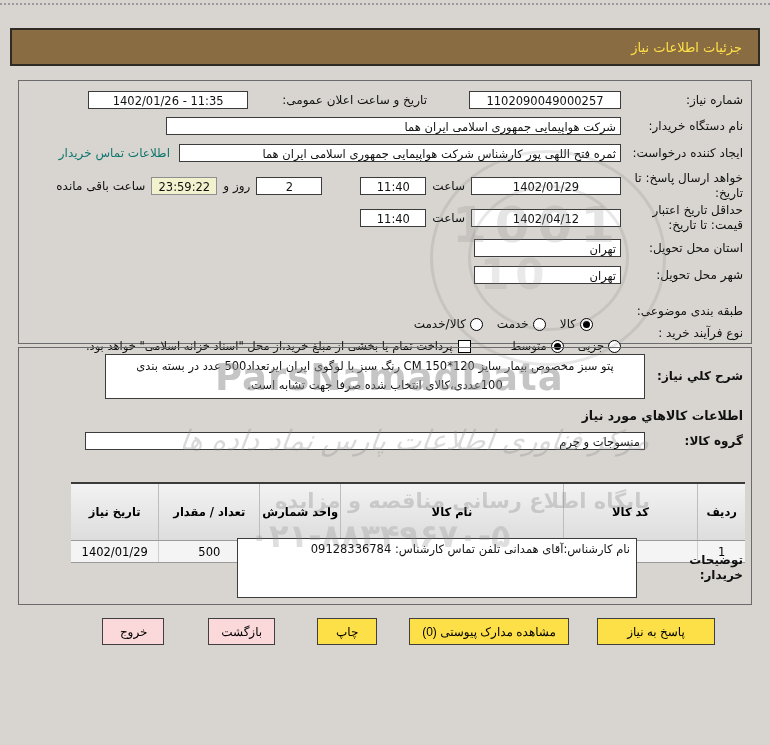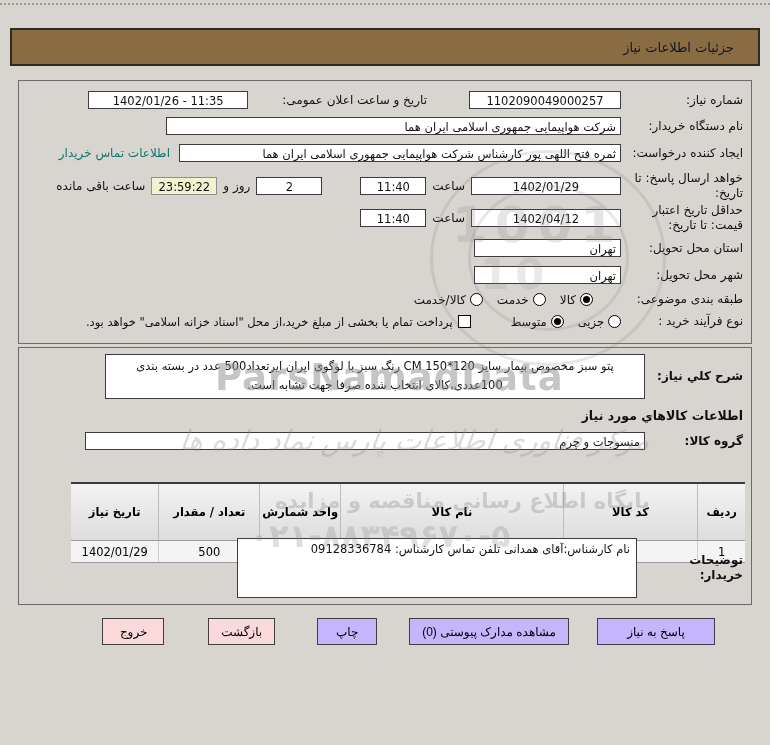--- a/index.html
+++ b/index.html
@@ -1,44 +1,44 @@
 <!DOCTYPE html>
 <html lang="fa" dir="rtl"><head>
 <meta charset="utf-8">
 <style>
   html,body{margin:0;padding:0;}
   body{background:#d8d5d0;font-family:"DejaVu Sans",sans-serif;}
   .screen{position:relative;width:770px;height:745px;background:#d8d5d0;overflow:hidden;direction:rtl;}
   .top-dotted{position:absolute;top:3px;left:0;right:0;border-top:2px dotted #9a9a9a;}
-  .title-bar{position:absolute;top:28px;left:10px;right:10px;height:38px;background:#8a6c42;border:2px solid #2e2a24;color:#0f172a;display:flex;align-items:center;justify-content:flex-start;padding:0 24px;font-size:13px;box-sizing:border-box;}
+  .title-bar{position:absolute;top:28px;left:10px;right:10px;height:38px;background:#8a6c42;border:2px solid #2e2a24;color:#fde047;display:flex;align-items:center;justify-content:flex-start;padding:0 16px;font-size:13px;box-sizing:border-box;}
   .panel{position:absolute;left:18px;right:18px;border:1px solid #6b6b6b;background:transparent;}
   .p1{top:80px;height:262px;}
   .p2{top:347px;height:256px;}
   .row{position:absolute;right:8px;left:8px;display:flex;align-items:center;font-size:12px;color:#111;}
   .lbl{width:116px;min-width:116px;text-align:right;margin-left:6px;line-height:1.25;}
   .lbl.bold{font-weight:bold;}
   .box{background:#fff;border:1px solid #3c3c3c;height:18px;line-height:18px;padding:0 4px;font-size:11.5px;overflow:hidden;white-space:nowrap;box-sizing:border-box;}
   .box.ltr{direction:ltr;text-align:center;}
   .link{color:#0f766e;font-size:12px;margin-right:9px;cursor:pointer;}
   .inline-lbl{margin:0 6px;white-space:nowrap;}
   .countdown{background:#f2f2cf;border:1px solid #8f8f8f;height:18px;line-height:18px;padding:0 4px;font-size:11.5px;direction:ltr;text-align:center;box-sizing:border-box;}
   .radio{width:13px;height:13px;min-width:13px;border:1px solid #000;border-radius:50%;background:#fff;margin-left:4px;display:inline-block;box-sizing:border-box;position:relative;}
   .radio.sel::after{content:"";position:absolute;top:2px;left:2px;width:7px;height:7px;background:#000;border-radius:50%;}
   .check{width:13px;height:13px;min-width:13px;border:1px solid #000;background:#fff;margin-left:5px;display:inline-block;box-sizing:border-box;}
-  .opt{display:flex;align-items:center;margin-left:14px;white-space:nowrap;}
+  .opt{display:flex;align-items:center;margin-left:14px;white-space:nowrap;margin-top:25px;}
   .heading{font-weight:bold;font-size:12.5px;text-align:right;}
   .descbox{background:#fff;border:1px solid #3c3c3c;font-size:11.5px;text-align:center;line-height:1.65;padding:2px 6px;box-sizing:border-box;overflow:hidden;}
   .notesbox{background:#fff;border:1px solid #3c3c3c;font-size:11.5px;text-align:right;line-height:1.55;padding:2px 6px;box-sizing:border-box;overflow:hidden;}
   table.goods{position:absolute;top:134px;right:6px;left:38px;border-collapse:collapse;font-size:11.5px;table-layout:fixed;}
   table.goods th{background:linear-gradient(#f2f2f2,#dddddd);border-top:2px solid #3a3a3a;border-bottom:1px solid #9a9a9a;border-left:1px solid #bdbdbd;font-weight:bold;height:24px;padding:16px 2px;}
   table.goods td{background:#f4f4f4;border-bottom:1px solid #9a9a9a;border-left:1px solid #cfcfcf;height:21px;text-align:center;padding:0 2px;}
   table.goods th:last-child,table.goods td:last-child{border-left:none;}
   .btnrow{position:absolute;top:618px;right:55px;left:0;display:flex;align-items:center;}
   .btn{height:27px;border:1px solid #3f3f3f;font-size:12px;display:flex;align-items:center;justify-content:center;padding:0 12px;box-sizing:border-box;cursor:pointer;white-space:nowrap;}
-  .btn.green{background:#c4b5fd;}
+  .btn.green{background:#fde047;}
   .btn.pink{background:#fbd8da;}
   .wm{position:absolute;pointer-events:none;color:#8c8c8c;}
   .wm-latin{top:356px;right:18px;left:215px;font-size:37px;font-weight:bold;opacity:.5;letter-spacing:1px;direction:ltr;text-align:left;white-space:nowrap;}
   .wm-callig{top:424px;right:120px;left:40px;font-size:28px;font-style:italic;opacity:.32;transform:skewX(-8deg);white-space:nowrap;overflow:hidden;}
   .wm-site{top:489px;right:120px;left:70px;font-size:21px;font-weight:bold;opacity:.35;white-space:nowrap;overflow:hidden;}
   .wm-phone{top:517px;right:140px;left:130px;font-size:32px;font-weight:bold;opacity:.28;direction:ltr;text-align:center;white-space:nowrap;}
   .wm-circle{border:3px solid rgba(120,120,120,.18);border-radius:50%;}
   .wm-c1{top:150px;left:430px;width:230px;height:210px;}
   .wm-c2{top:185px;left:468px;width:155px;height:140px;}
   .wm-digits{top:196px;left:452px;font-size:50px;font-weight:bold;opacity:.22;letter-spacing:8px;direction:ltr;}

